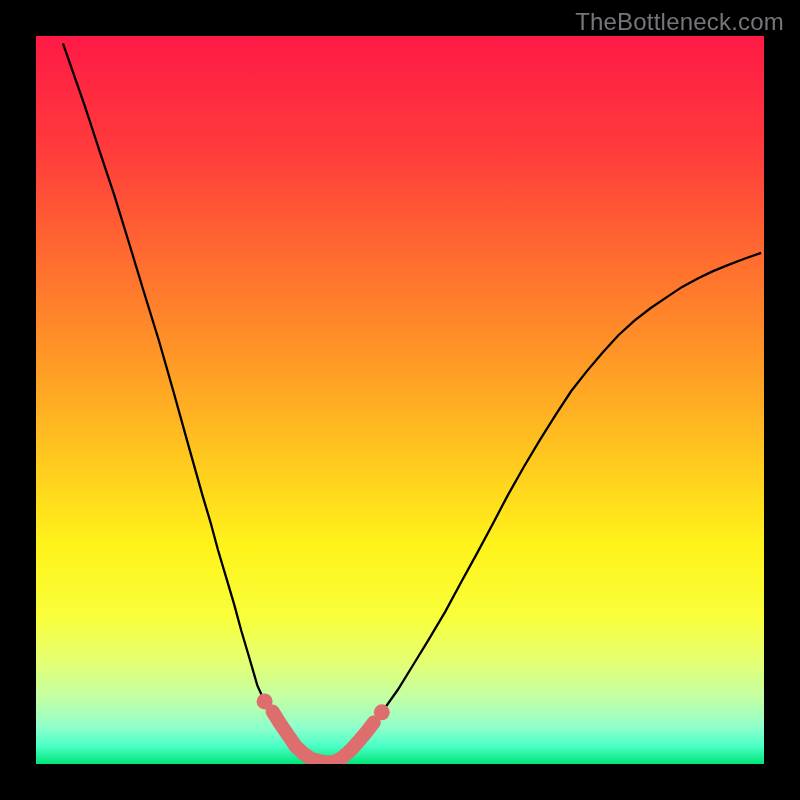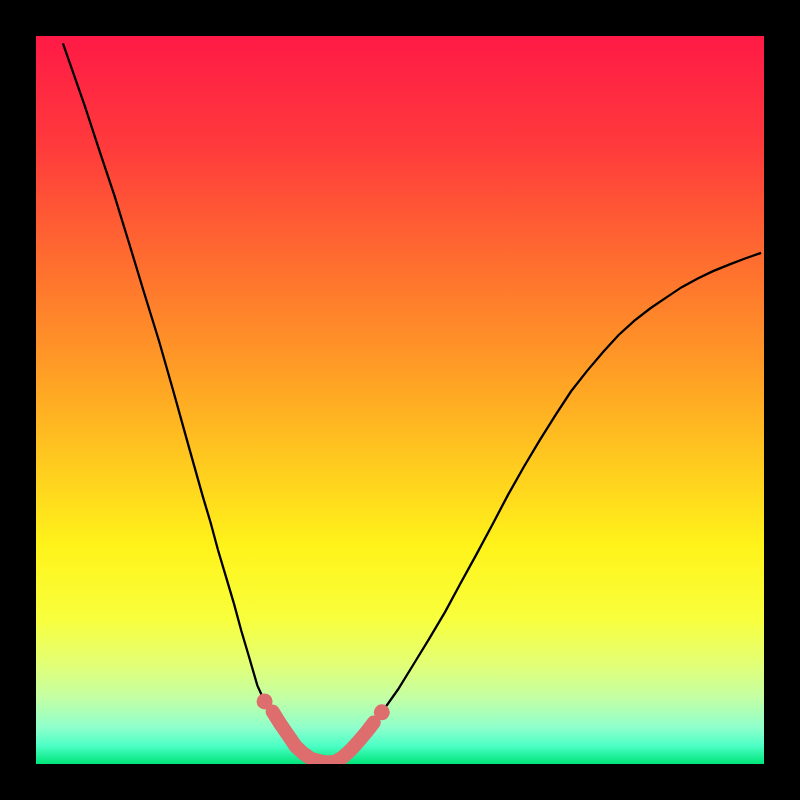--- a/index.html
+++ b/index.html
@@ -65,14 +65,15 @@
       <rect id="bg-rect" x="0" y="0" width="728" height="728" fill="url(#bg-grad)"></rect>
       <path id="main-curve" fill="none" d="M26.94 7.28 L48.78 69.89 L63.34 114.30 L78.62 160.16 L93.18 207.48 L107.74 255.53 L123.03 305.03 L137.59 355.99 L152.15 408.41 L166.71 460.10 L174.72 487.03 L182.00 513.97 L190.01 540.90 L198.02 567.84 L205.30 594.78 L213.30 621.71 L221.31 649.38 L228.59 665.39 L236.60 675.58 L243.88 687.23 L251.89 698.88 L259.90 710.53 L267.90 717.81 L275.18 722.90 L283.19 725.09 L291.20 726.54 L299.21 725.82 L306.49 721.45 L314.50 714.17 L322.50 705.43 L330.51 695.97 L337.79 686.50 L345.80 676.31 L361.82 653.74 L377.10 628.99 L393.12 602.78 L409.14 575.85 L424.42 547.46 L440.44 518.34 L456.46 488.49 L471.74 459.37 L487.76 430.98 L503.78 404.04 L519.79 378.56 L535.08 355.26 L551.10 334.88 L567.11 315.95 L582.40 299.21 L598.42 284.65 L614.43 272.27 L630.45 261.35 L645.74 251.16 L661.75 242.42 L677.04 235.14 L693.06 228.59 L708.34 222.77 L725.09 216.94" stroke="#000000" stroke-width="2.3"></path>
       <path id="dots-line" fill="none" stroke-linecap="round" d="M236.60 675.58 L243.88 687.23 L251.89 698.88 L259.90 710.53 L267.90 717.81 L275.18 722.90 L283.19 725.09 L291.20 726.54 L299.21 725.82 L306.49 721.45 L314.50 714.17 L322.50 705.43 L330.51 695.97 L337.79 686.50" stroke="#de6e6d" stroke-width="14"></path>
       <g id="dots-group">
           <circle cx="228.59" cy="665.39" r="8" fill="#de6e6d"></circle>
           <circle cx="345.80" cy="676.31" r="8" fill="#de6e6d"></circle>
         </g>
     </svg>
   </div>
 
+  <div class="watermark">TheBottleneck.com</div>
 
 </div>
 
 </body></html>

